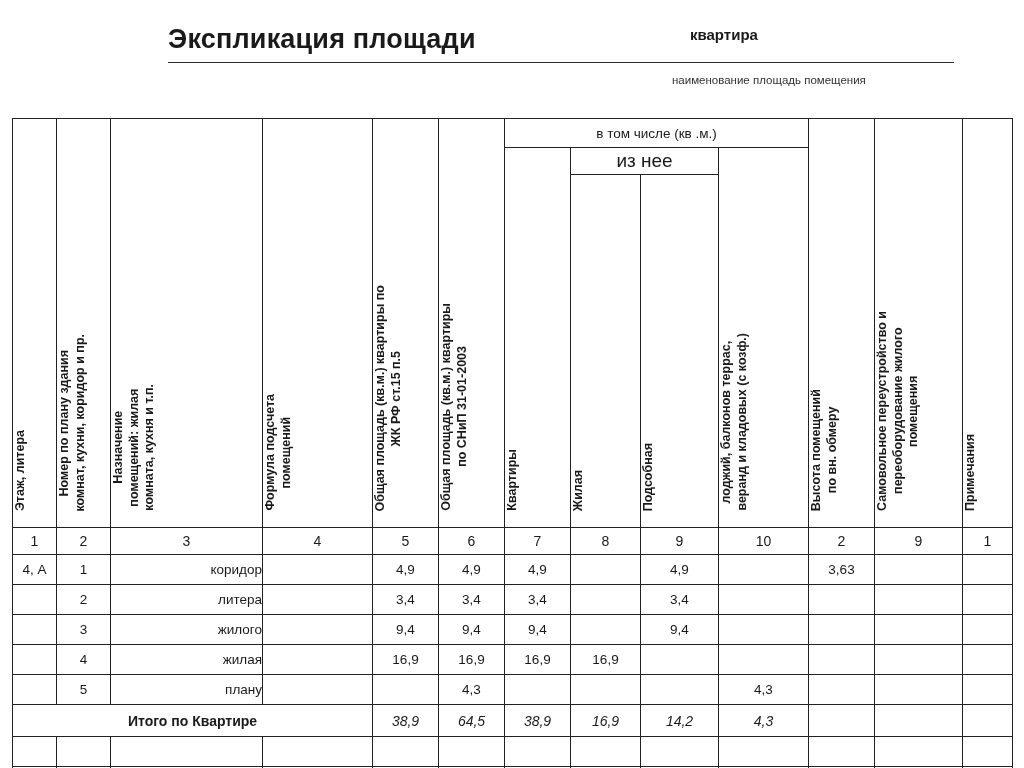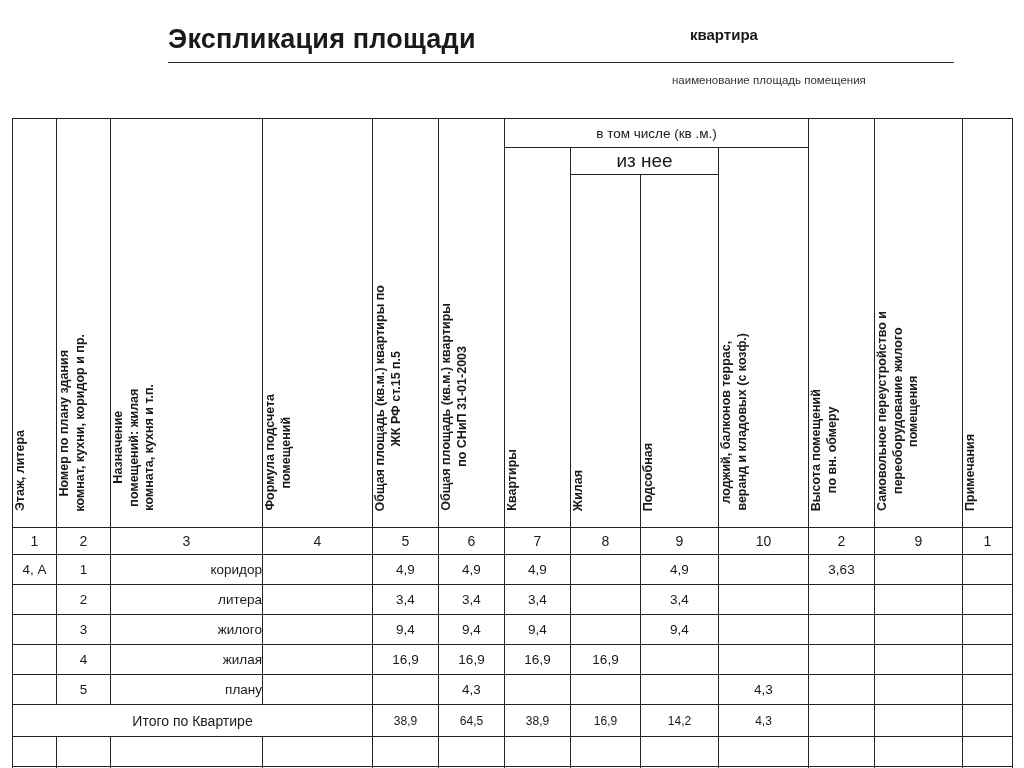--- a/index.html
+++ b/index.html
@@ -130,25 +130,26 @@
     height: 29px;
     font-size: 13.5px;
   }
   .datarow td.name {
     font-size: 13.5px;
     text-align: right;
   }
   .totalrow td {
     height: 31px;
     font-weight: bold;
-    font-size: 12px;
+    font-style: italic;
+    font-size: 14px;
   }
   .totalrow td.totlabel {
     font-style: normal;
-    font-weight: normal;
+    font-weight: bold;
     font-size: 14px;
   }
   .emptyrow td {
     height: 29px;
   }
 
   
 </style>
 </head>
 <body>

